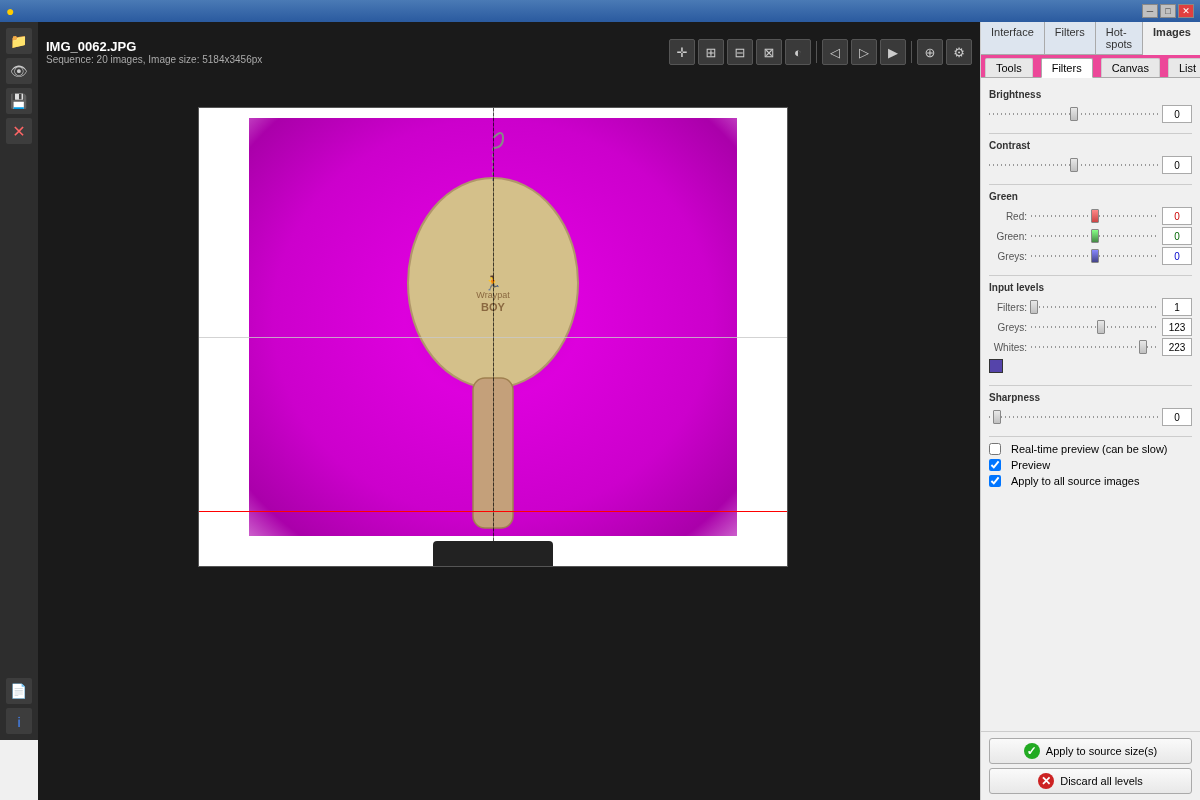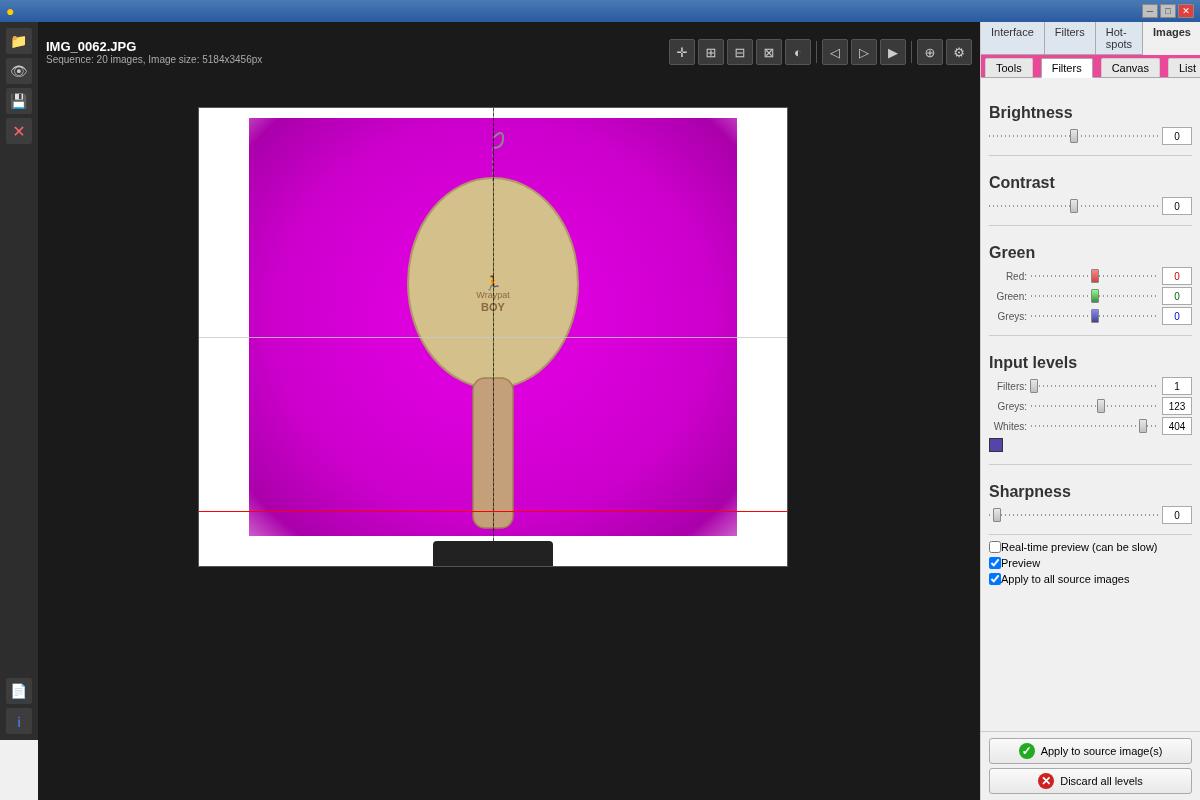--- a/index.html
+++ b/index.html
@@ -206,46 +206,46 @@
     .value-box.blue { color: #0000cc; }
 
     .sub-label {
       font-size: 10px;
       color: #555;
       width: 38px;
       text-align: right;
     }
 
     .section-title {
-      font-size: 16px;
+      font-size: 10px;
       font-weight: bold;
       color: #333;
       margin-bottom: 5px;
-      margin-top: 18px;
+      margin-top: 3px;
     }
 
     .divider {
       border: none;
       border-top: 1px solid #ccc;
       margin: 6px 0;
     }
 
     
     .color-swatch {
       width: 14px; height: 14px;
       background: #5544aa;
       border: 1px solid #333;
       display: inline-block;
     }
 
     
     .checkbox-row {
       display: flex;
       align-items: flex-start;
-      gap: 0;
+      gap: 10px;
       margin-bottom: 4px;
       font-size: 11px;
     }
     .checkbox-row input[type=checkbox] { width: 12px; height: 12px; }
 
     
     #bottom-buttons {
       padding: 6px 8px;
       display: flex;
       flex-direction: column;
@@ -483,21 +483,21 @@
             </div>
             <div class="value-box">123</div>
           </div>
 
           <div class="slider-row">
             <div class="sub-label">Whites:</div>
             <div class="slider-container">
               <div class="slider-dots"></div>
               <div class="slider-thumb" style="left:88%;"></div>
             </div>
-            <div class="value-box">404</div>
+            <div class="value-box">223</div>
           </div>
 
           <div style="margin-top:3px;">
             <div class="color-swatch"></div>
           </div>
         </div>
 
         <hr class="divider">
 
         <div class="filter-section">
@@ -524,21 +524,21 @@
         <div class="checkbox-row">
           <input type="checkbox" checked="" style="">
           <label>Apply to all source images</label>
         </div>
 
       </div>
 
       <div id="bottom-buttons">
         <button class="action-btn">
           <span class="btn-icon green">✓</span>
-          <span>Apply to source image(s)</span>
+          <span>Apply to source size(s)</span>
         </button>
         <button class="action-btn">
           <span class="btn-icon red">✕</span>
           <span>Discard all levels</span>
         </button>
       </div>
 
     </div>
   </div>
 </div>

